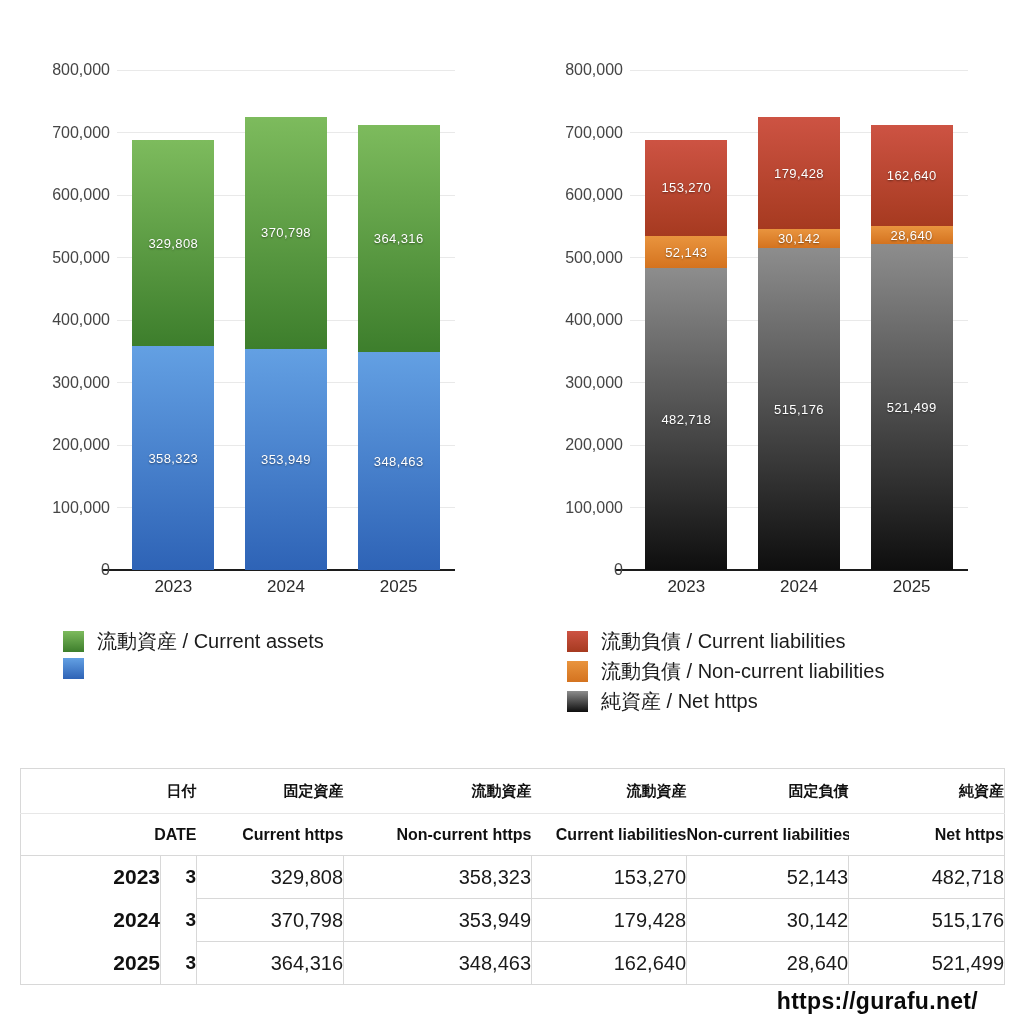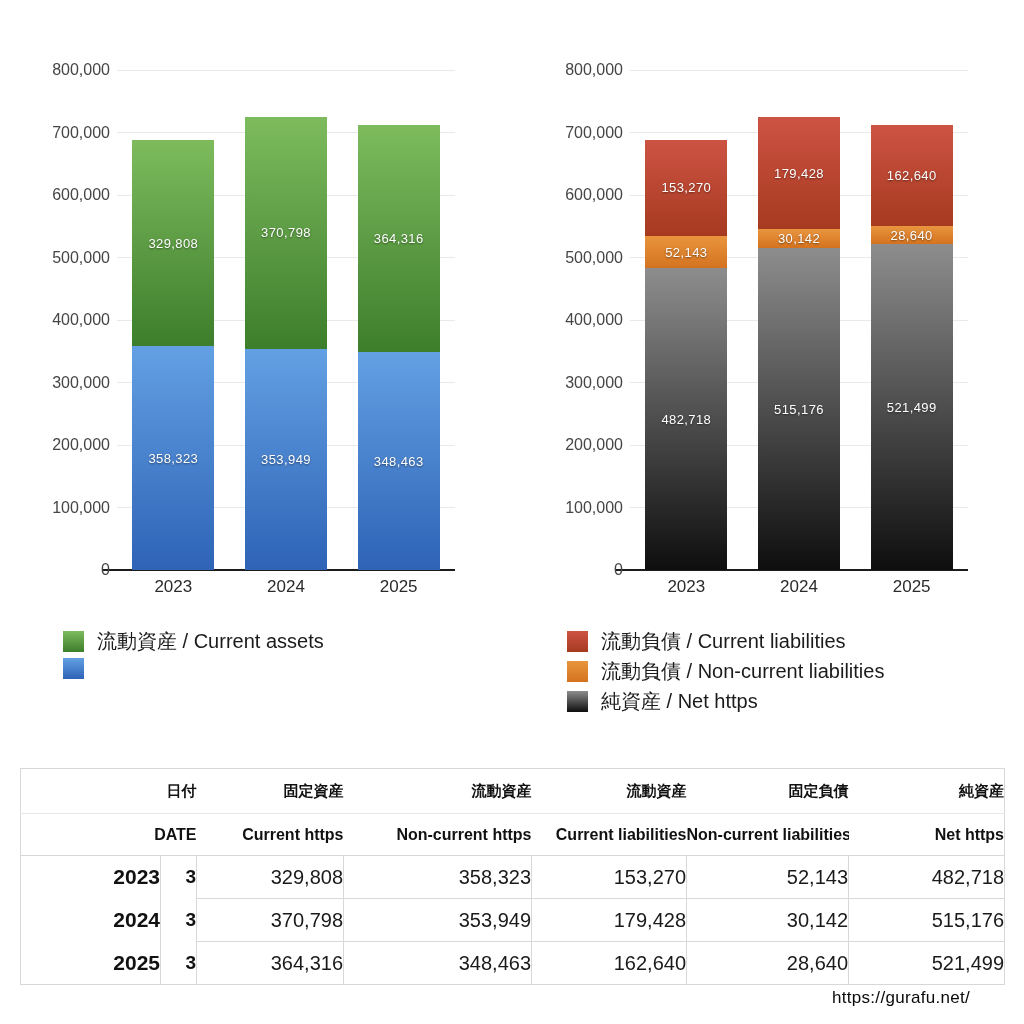--- a/index.html
+++ b/index.html
@@ -29,21 +29,21 @@
   #fin-table{position:absolute;left:20px;top:768px;width:984px;border-collapse:collapse;table-layout:fixed;background:#fff;border:1px solid #d8d8d8;}
   #fin-table th,#fin-table td{padding:0;text-align:right;vertical-align:middle;overflow:hidden;white-space:nowrap;}
   #fin-table thead tr.jp th{height:44px;font-size:15px;font-weight:700;color:#111;border-bottom:1px solid #e7e7e7;}
   #fin-table thead tr.en th{height:41px;font-size:16px;font-weight:700;color:#111;border-bottom:1px solid #d8d8d8;}
   #fin-table tbody td{height:42px;font-size:20px;color:#1a1a1a;}
   #fin-table tbody td + td{border-left:1px solid #d8d8d8;}
   #fin-table tbody tr + tr td.num{border-top:1px solid #d8d8d8;}
   #fin-table td.year{font-size:21px;font-weight:700;color:#111;}
   #fin-table td.month{font-size:19px;font-weight:700;color:#111;}
 
-  .watermark{position:absolute;top:988px;right:54px;font-size:17px;font-weight:400;color:#0a0a0a;letter-spacing:.3px;}
+  .watermark{position:absolute;top:988px;right:46px;font-size:23px;font-weight:700;color:#0a0a0a;letter-spacing:.3px;}
 </style>
 </head>
 <body>
 
 <div id="page">
 
   <div id="chart-0" class="chart">
       <div class="plot">
         <div class="gridline" style="top: 437px;"></div>
         <div class="gridline" style="top: 374.5px;"></div>

